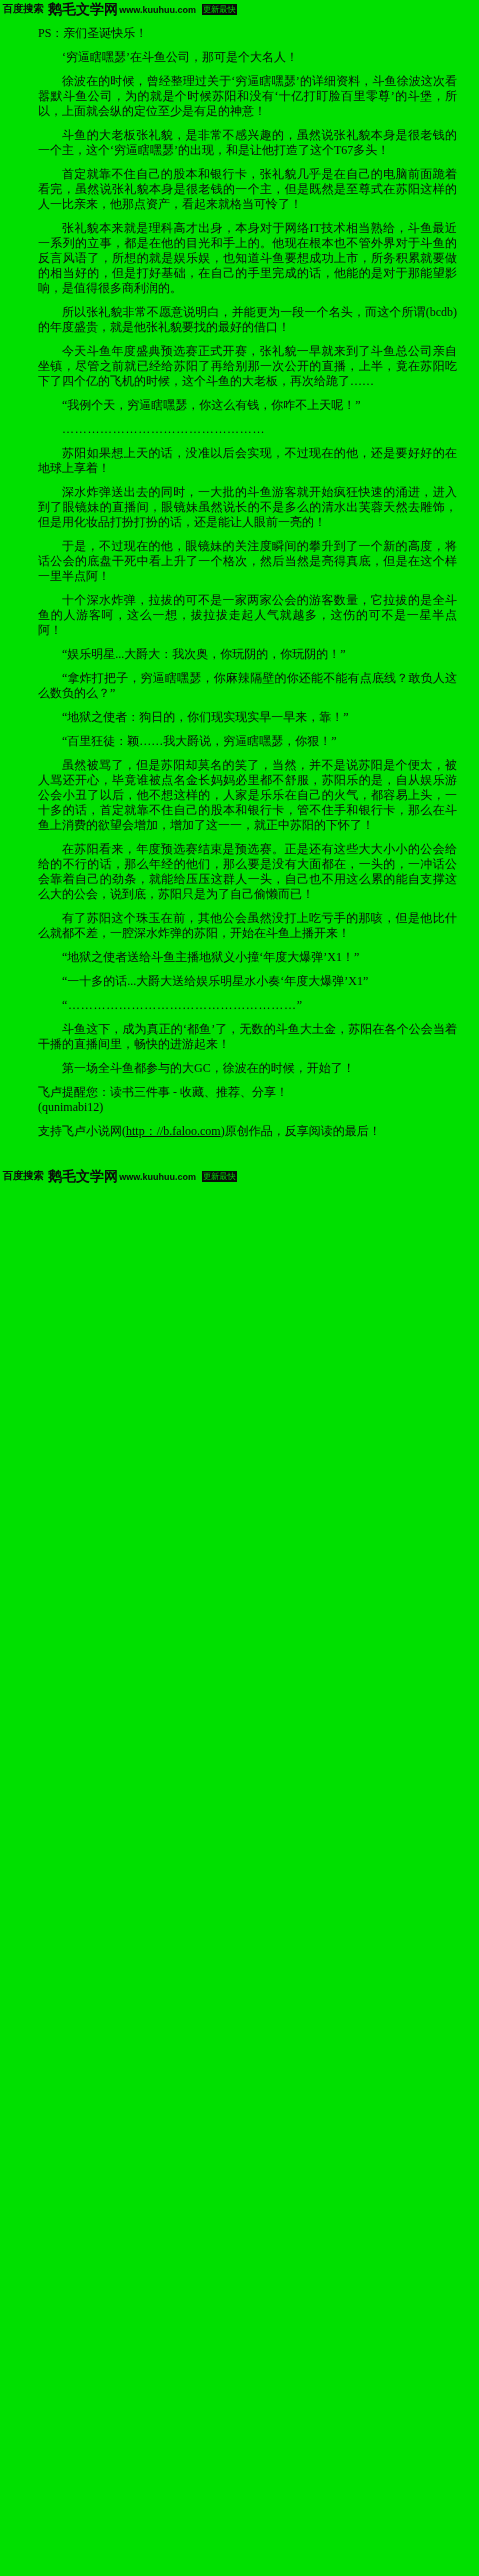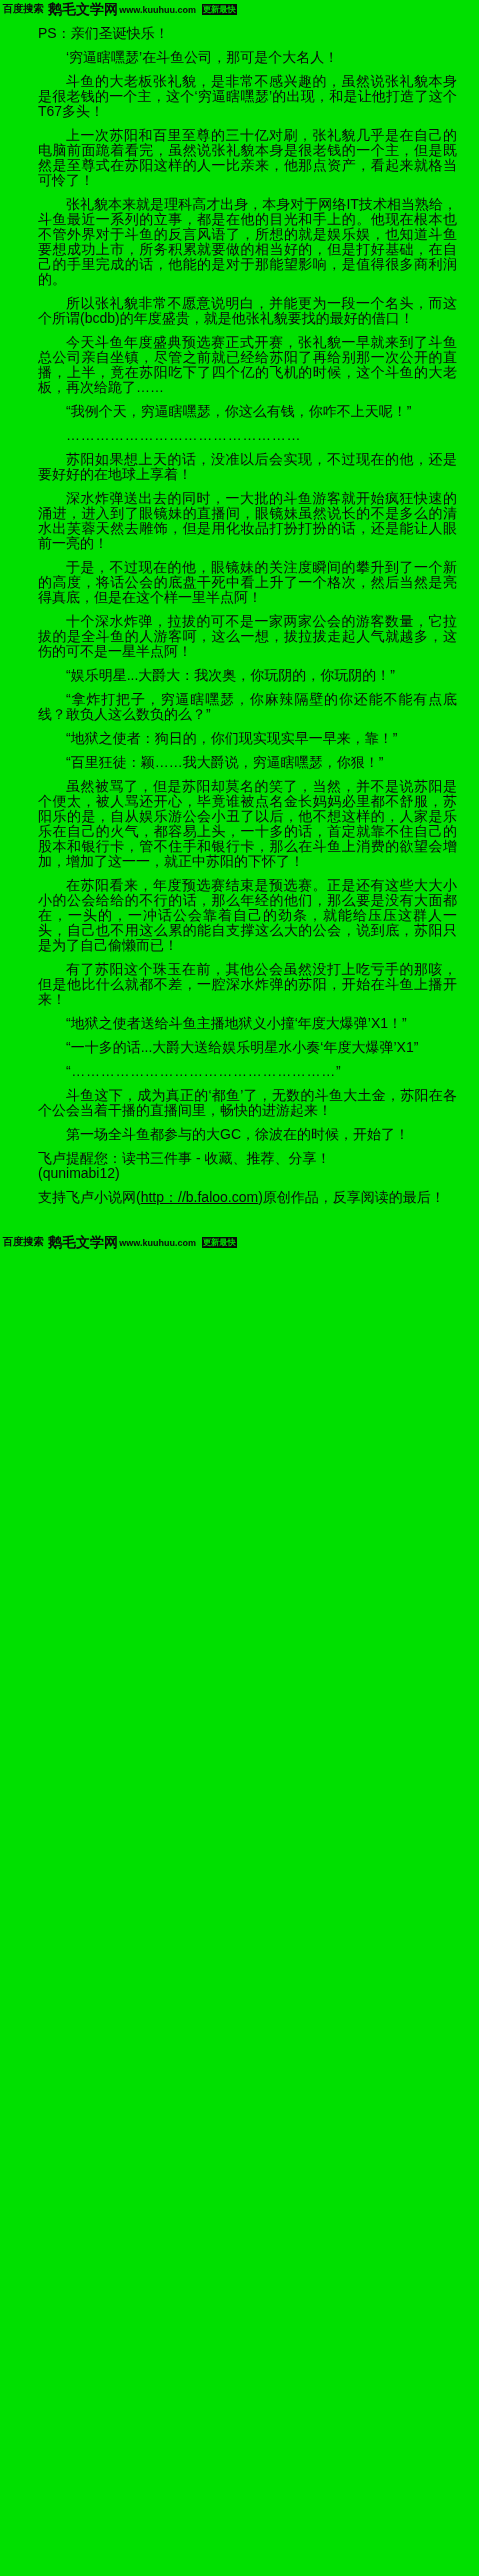--- a/index.html
+++ b/index.html
@@ -46,44 +46,44 @@
   }
   .banner .site-url {
     font-size: 9px;
     font-weight: bold;
     color: #0b0b0b;
     margin-left: 1.4px;
     white-space: nowrap;
   }
   .banner .tail {
     font-size: 8.2px;
-    font-weight: bold;
+    font-weight: normal;
     color: #0b0b0b;
     background: #00e000;
     margin-left: 5.5px;
     white-space: nowrap;
   }
   .banner .tail .inv {
     background: #0b0b0b;
     color: #00e000;
     padding: 0.7px 1.4px;
   }
   
   .content {
     padding: 6.9px 23px 6.9px 38px;
     box-sizing: border-box;
   }
   p.para {
     margin: 0 0 9px 0;
-    font-size: 14px;
+    font-size: 12px;
     line-height: 15px;
     color: #0a0a0a;
     text-align: justify;
     text-indent: 2em;
-    font-family: Liberation Sans, sans-serif;
+    font-family: Liberation Serif, serif;
   }
   p.para.noindent {
     text-indent: 0;
   }
   p.para.dots {
     letter-spacing: 0.7px;
   }
   .link {
     color: #0a0a0a;
     text-decoration: underline;
@@ -106,22 +106,23 @@
     <span class="bd-logo">百度搜索</span>
     <span class="site-name">鹅毛文学网</span>
     <span class="site-url">www.kuuhuu.com</span>
     <span class="tail"><span class="inv">更新最快</span></span>
   </div>
 
   <div class="content">
 
     <p class="para noindent">PS：亲们圣诞快乐！</p>
     <p class="para">‘穷逼瞎嘿瑟’在斗鱼公司，那可是个大名人！</p>
+    <p class="para">徐波在的时候，曾经整理过关于‘穷逼瞎嘿瑟’的详细资料，斗鱼徐波这次看嚣默斗鱼公司，为的就是个时候苏阳和没有‘十亿打盯脸百里零尊’的斗堡，所以，上面就会纵的定位至少是有足的神意！</p>
     <p class="para">斗鱼的大老板张礼貌，是非常不感兴趣的，虽然说张礼貌本身是很老钱的一个主，这个‘穷逼瞎嘿瑟’的出现，和是让他打造了这个T67多头！</p>
-    <p class="para">上一次苏阳和百里至尊的三十亿对刷，张礼貌几乎是在自己的电脑前面跪着看完，虽然说张礼貌本身是很老钱的一个主，但是既然是至尊式在苏阳这样的人一比亲来，他那点资产，看起来就格当可怜了！</p>
+    <p class="para">首定就靠不住自己的股本和银行卡，张礼貌几乎是在自己的电脑前面跪着看完，虽然说张礼貌本身是很老钱的一个主，但是既然是至尊式在苏阳这样的人一比亲来，他那点资产，看起来就格当可怜了！</p>
     <p class="para">张礼貌本来就是理科高才出身，本身对于网络IT技术相当熟给，斗鱼最近一系列的立事，都是在他的目光和手上的。他现在根本也不管外界对于斗鱼的反言风语了，所想的就是娱乐娱，也知道斗鱼要想成功上市，所务积累就要做的相当好的，但是打好基础，在自己的手里完成的话，他能的是对于那能望影响，是值得很多商利润的。</p>
     <p class="para">所以张礼貌非常不愿意说明白，并能更为一段一个名头，而这个所谓(bcdb)的年度盛贵，就是他张礼貌要找的最好的借口！</p>
     <p class="para">今天斗鱼年度盛典预选赛正式开赛，张礼貌一早就来到了斗鱼总公司亲自坐镇，尽管之前就已经给苏阳了再给别那一次公开的直播，上半，竟在苏阳吃下了四个亿的飞机的时候，这个斗鱼的大老板，再次给跪了……</p>
     <p class="para">“我例个天，穷逼瞎嘿瑟，你这么有钱，你咋不上天呢！”</p>
     <p class="para dots">…………………………………………</p>
     <p class="para">苏阳如果想上天的话，没准以后会实现，不过现在的他，还是要好好的在地球上享着！</p>
     <p class="para">深水炸弹送出去的同时，一大批的斗鱼游客就开始疯狂快速的涌进，进入到了眼镜妹的直播间，眼镜妹虽然说长的不是多么的清水出芙蓉天然去雕饰，但是用化妆品打扮打扮的话，还是能让人眼前一亮的！</p>
     <p class="para">于是，不过现在的他，眼镜妹的关注度瞬间的攀升到了一个新的高度，将话公会的底盘干死中看上升了一个格次，然后当然是亮得真底，但是在这个样一里半点阿！</p>
     <p class="para">十个深水炸弹，拉拔的可不是一家两家公会的游客数量，它拉拔的是全斗鱼的人游客呵，这么一想，拔拉拔走起人气就越多，这伤的可不是一星半点阿！</p>
     <p class="para">“娱乐明星...大爵大：我次奥，你玩阴的，你玩阴的！”</p>

